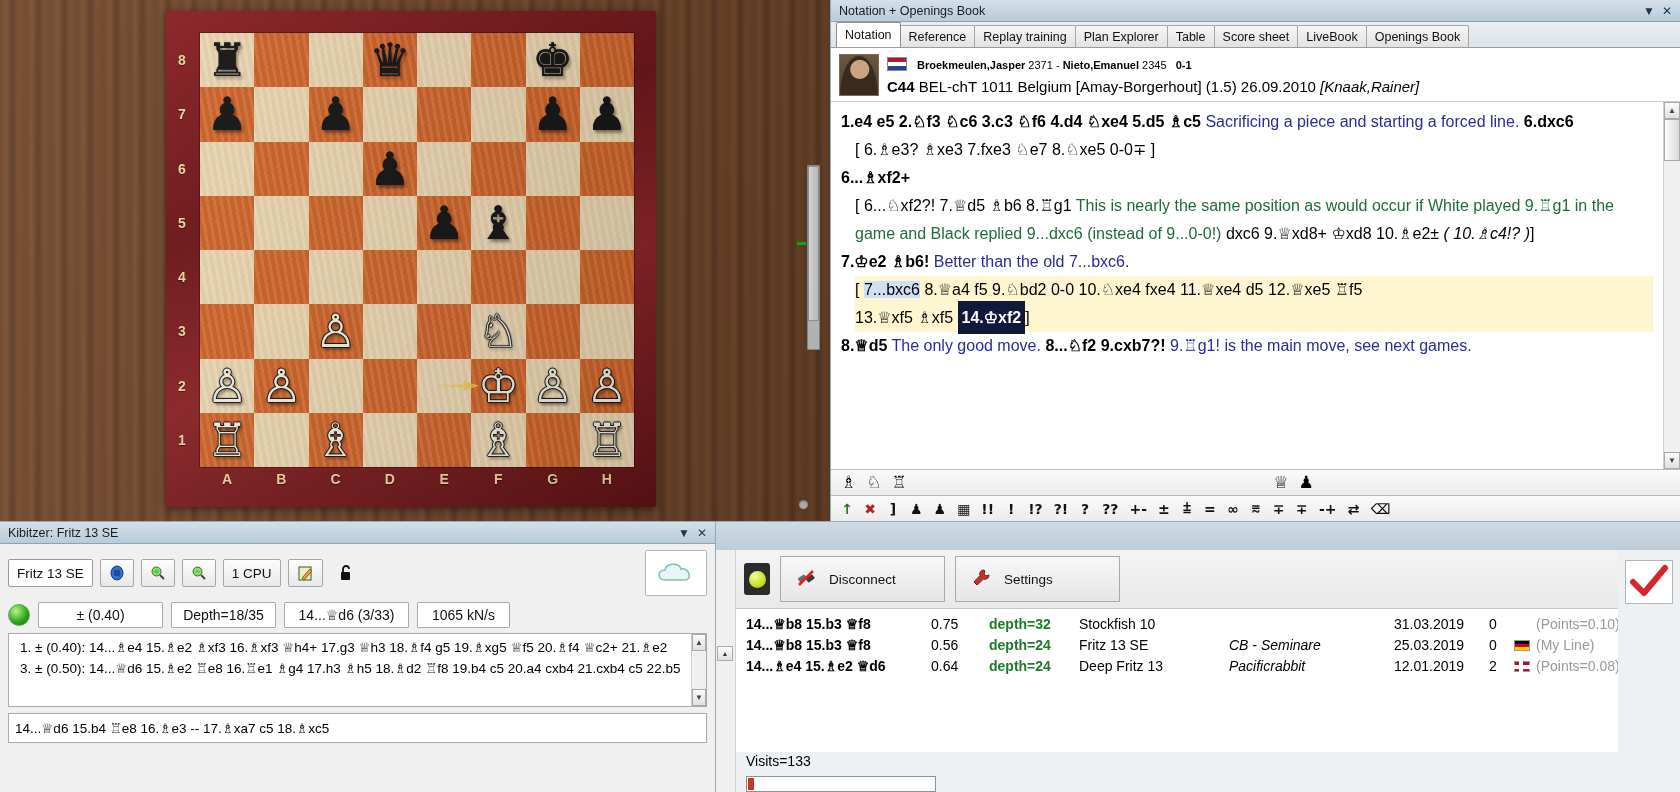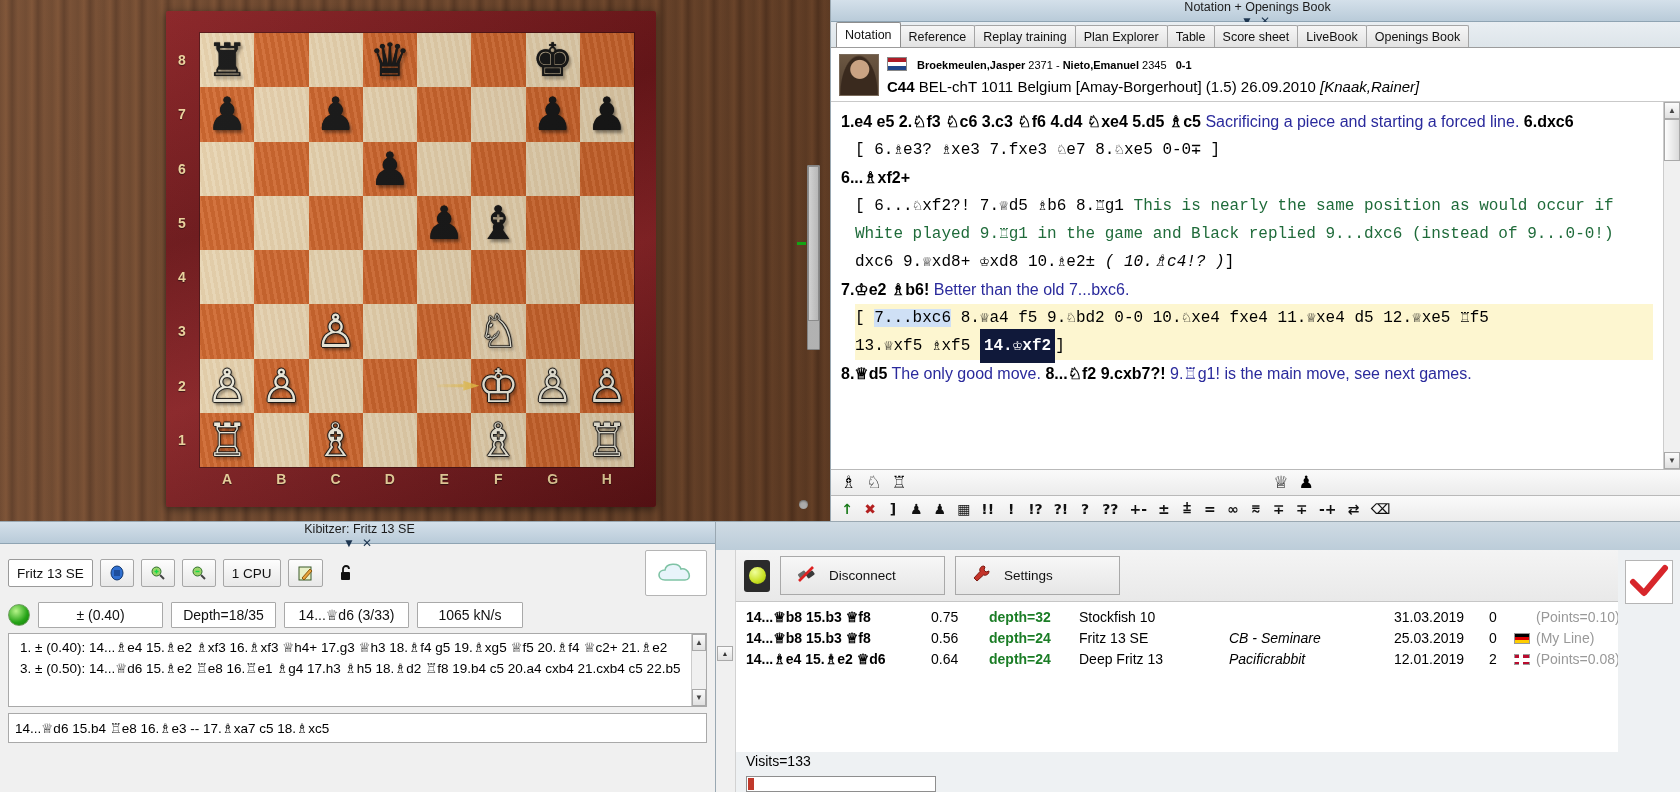--- a/index.html
+++ b/index.html
@@ -85,21 +85,21 @@
   #eval-tick { position:absolute; right:24px; top:242px; width:9px; height:3px; background:#15c415; }
   #board-dot { position:absolute; right:22px; bottom:12px; width:9px; height:9px;
     border-radius:50%; background:#cfcfcf; box-shadow:inset 0 1px 2px rgba(0,0,0,.4); }
 
   
   .panel-title {
     height:22px; display:flex; align-items:center; justify-content:space-between;
     background:linear-gradient(#d4e0ea,#b9cbd9);
     border-bottom:1px solid #8fa4b3;
     padding:0 4px 0 8px;
-    font-size:12.5px; color:#1b1b1b;flex-direction:column;
+    font-size:12.5px; color:#1b1b1b;
   }
   .title-btns { display:flex; gap:7px; padding-right:4px; font-size:12px; color:#1d3550; }
   .title-btns span{ cursor:pointer; }
 
   
   #notation-panel {
     position:absolute; left:830px; top:0; width:850px; height:521px;
     background:#f1f1f1; border-left:1px solid #9aa8b2;
     display:flex; flex-direction:column;
   }
@@ -149,21 +149,21 @@
     flex:1; background:#fff; position:relative; overflow:hidden;
     display:flex;
   }
   #notation-text {
     flex:1; padding:6px 10px 2px 10px;
     font-size:16px; line-height:28px; color:#1c1c8c;
     overflow:hidden;
   }
   .mv { font-weight:bold; color:#000; }
   .cmt { color:#2a2a9c; font-weight:normal; }
-  .varline { margin-left:14px; color:#000;font-family:Liberation Mono, monospace; }
+  .varline { margin-left:14px; color:#000; }
   .var-green { color:#1f6b3a; }
   .hl-row { background:#fdf6d0; }
   .hl-blue { background:#cfe0f5; }
   .cur-move { background:#10193a; color:#fff; padding:8px 4px; font-weight:bold; }
   .ital { font-style:italic; }
 
   #notation-scroll {
     width:17px; background:#f0f0f0; border-left:1px solid #ccc;
     position:relative; flex:none;
   }
@@ -239,21 +239,21 @@
   #lb-main { flex:1; display:flex; flex-direction:column; min-width:0; }
   #lb-toolbar {
     display:flex; align-items:center; gap:10px; padding:6px 8px;
     background:linear-gradient(#f4f4f4,#e9e9e9); border-bottom:1px solid #c6c6c6;
   }
   .lb-led { width:26px; height:32px; border-radius:3px; background:#2b2b2b;
     display:flex; align-items:center; justify-content:center; }
   .lb-led i { width:17px; height:17px; border-radius:50%;
     background:radial-gradient(circle at 35% 30%, #f0ff9a, #c8e022 60%, #94ad0c); display:block; }
   .lb-btn {
-    height:39px; min-width:165px; padding:0 14px;
+    height:46px; min-width:165px; padding:0 14px;
     background:linear-gradient(#f7f7f7,#e6e6e6); border:1px solid #a9a9a9;
     display:flex; align-items:center; gap:12px; font-size:13.5px; color:#111; cursor:pointer;
   }
   #lb-rows { flex:1; background:#fff; padding:4px 0 0 10px; overflow:hidden; }
   .lb-row { display:flex; align-items:center; height:21px; font-size:14px; white-space:nowrap; }
   .lb-moves { font-weight:bold; color:#000; width:185px; flex:none; }
   .lb-eval { width:58px; flex:none; color:#000; }
   .lb-depth { width:90px; flex:none; color:#1b7d26; font-weight:bold; }
   .lb-engine { width:150px; flex:none; color:#000; }
   .lb-user { width:165px; flex:none; color:#000; font-style:italic; }
@@ -604,21 +604,21 @@
           <path d="M12 22 C4 22 4 12 12 12 C13 5 26 4 28 11 C36 9 40 22 32 22 Z" fill="#e8f4fa" stroke="#7fc3a5" stroke-width="1.6"></path>
         </svg>
     </div>
   </div>
 
   <div id="kib-status">
     <div class="led"></div>
     <div class="kfield" style="width:125px">± (0.40)</div>
     <div class="kfield" style="width:105px">Depth=18/35</div>
     <div class="kfield" style="width:125px">14...♕d6 (3/33)</div>
-    <div class="kfield" style="width:106px">1065 kN/s</div>
+    <div class="kfield" style="width:93px">1065 kN/s</div>
   </div>
 
   <div id="kib-lines">
     <div id="kib-lines-inner">
         <div>1. ± (0.40): 14...♗e4 15.♗e2 ♗xf3 16.♗xf3 ♕h4+ 17.g3 ♕h3 18.♗f4 g5 19.♗xg5 ♕f5 20.♗f4 ♕c2+ 21.♗e2</div>
         <div>3. ± (0.50): 14...♕d6 15.♗e2 ♖e8 16.♖e1 ♗g4 17.h3 ♗h5 18.♗d2 ♖f8 19.b4 c5 20.a4 cxb4 21.cxb4 c5 22.b5</div>
       </div>
     <div id="kib-lines-sb">
       <div class="vsb-btn">▲</div>
       <div class="vsb-btn vsb-bot">▼</div>

